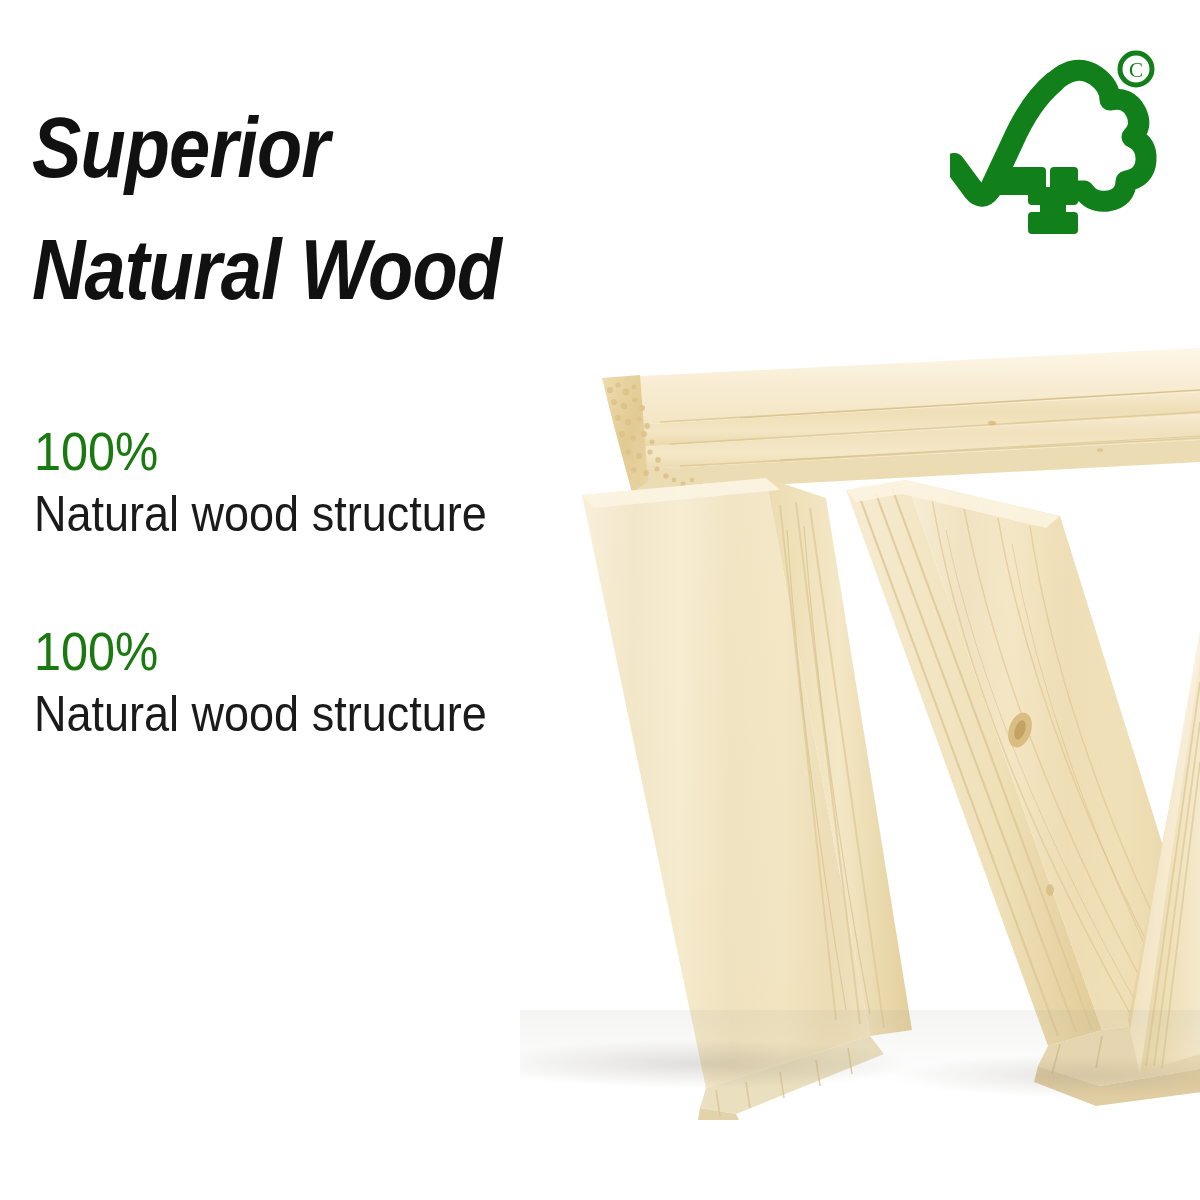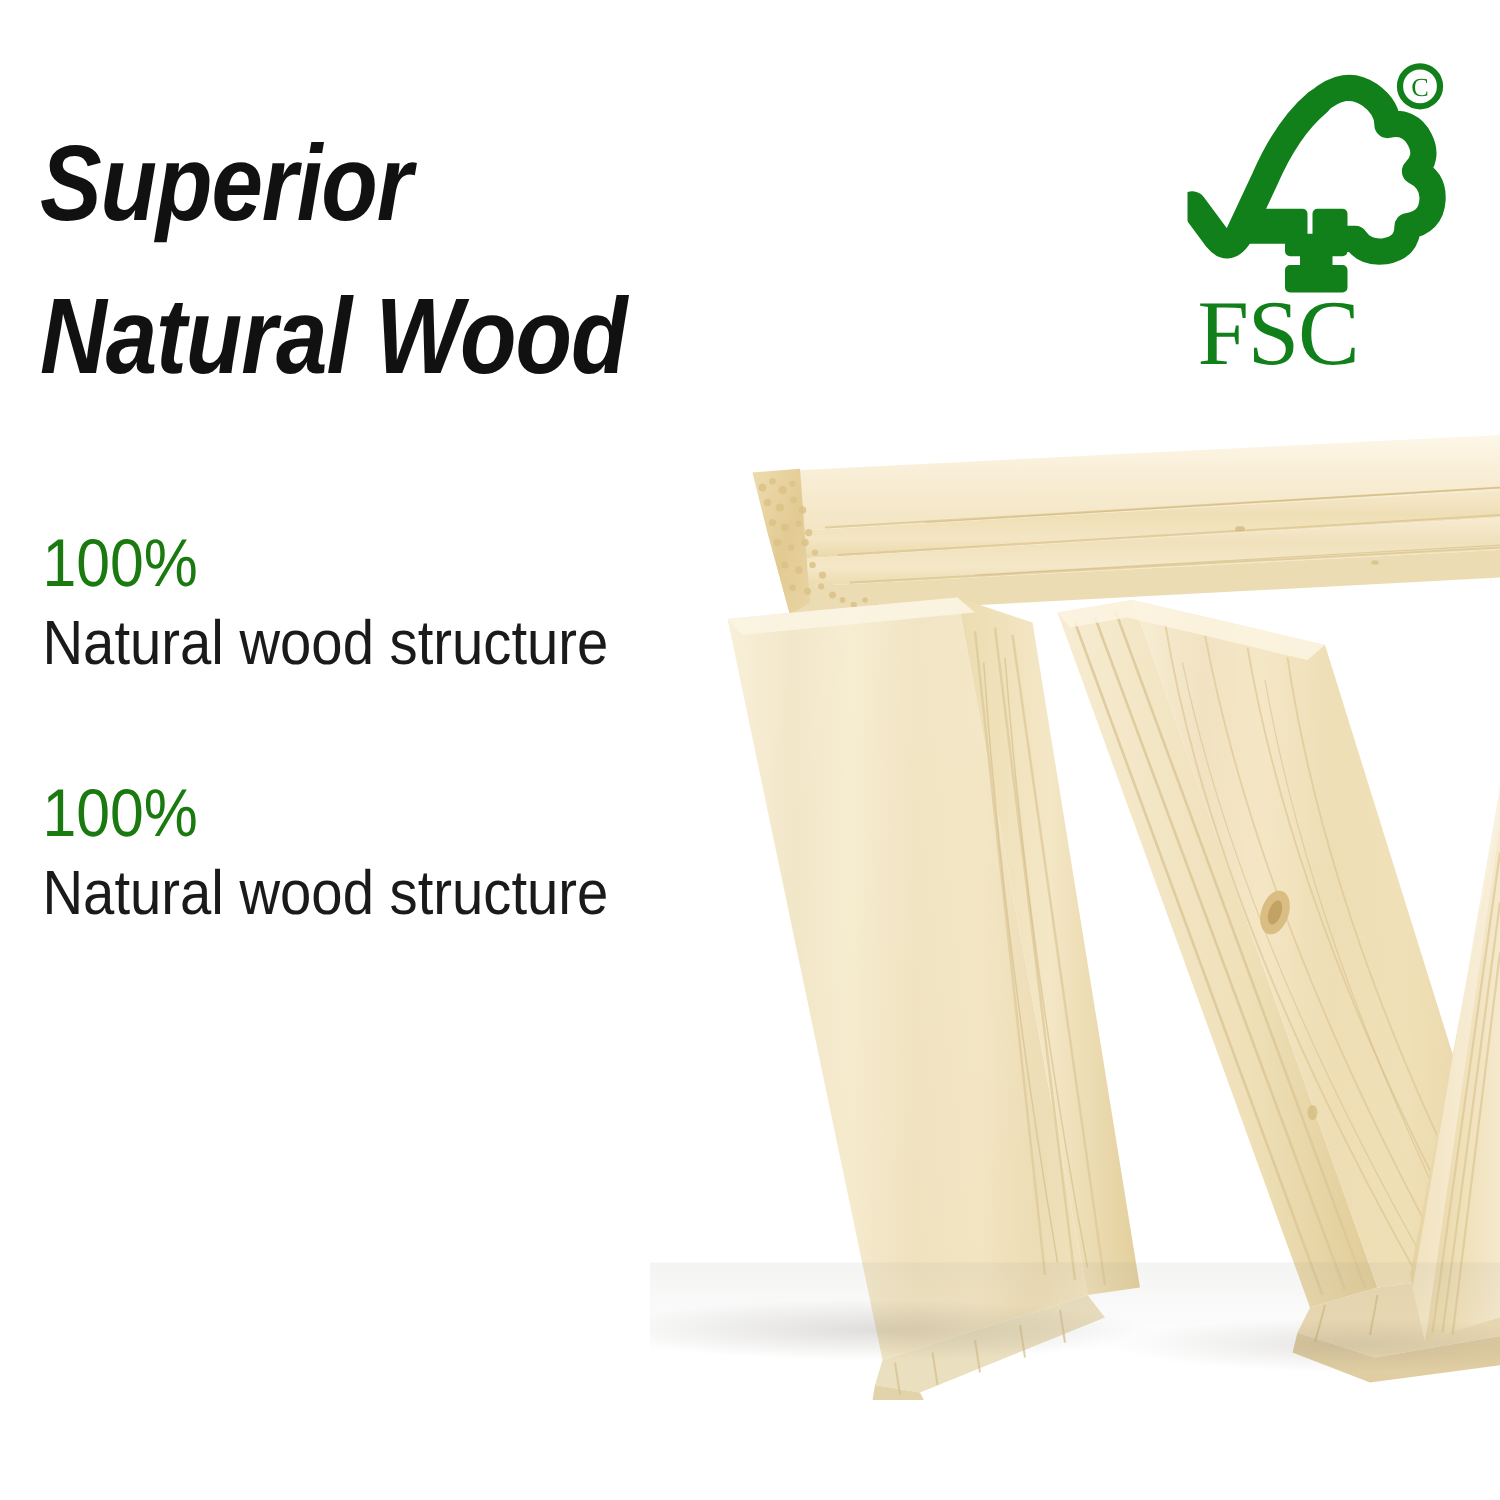--- a/index.html
+++ b/index.html
@@ -179,21 +179,20 @@
                    L82 153
                    L44 153 Z" stroke="#11801a" stroke-width="8" stroke-linejoin="round"></path>
         </g>
 
         <g>
           <circle cx="186" cy="31" r="16" fill="none" stroke="#11801a" stroke-width="5"></circle>
           <text x="186" y="39" text-anchor="middle" font-family="Liberation Serif, serif" font-size="21" fill="#11801a">C</text>
         </g>
       </svg>
     </div>
-    <div class="fsc-word">FSC</div>
   </div>
 
   <div class="wood-scene">
     <svg viewBox="0 0 660 790" width="660" height="790" aria-hidden="true">
       <defs>
 
         <linearGradient id="topFace" x1="0" y1="0" x2="0" y2="1">
           <stop offset="0%" stop-color="#fdf7e8"></stop>
           <stop offset="45%" stop-color="#f8edd4"></stop>
           <stop offset="100%" stop-color="#f3e5c3"></stop>

